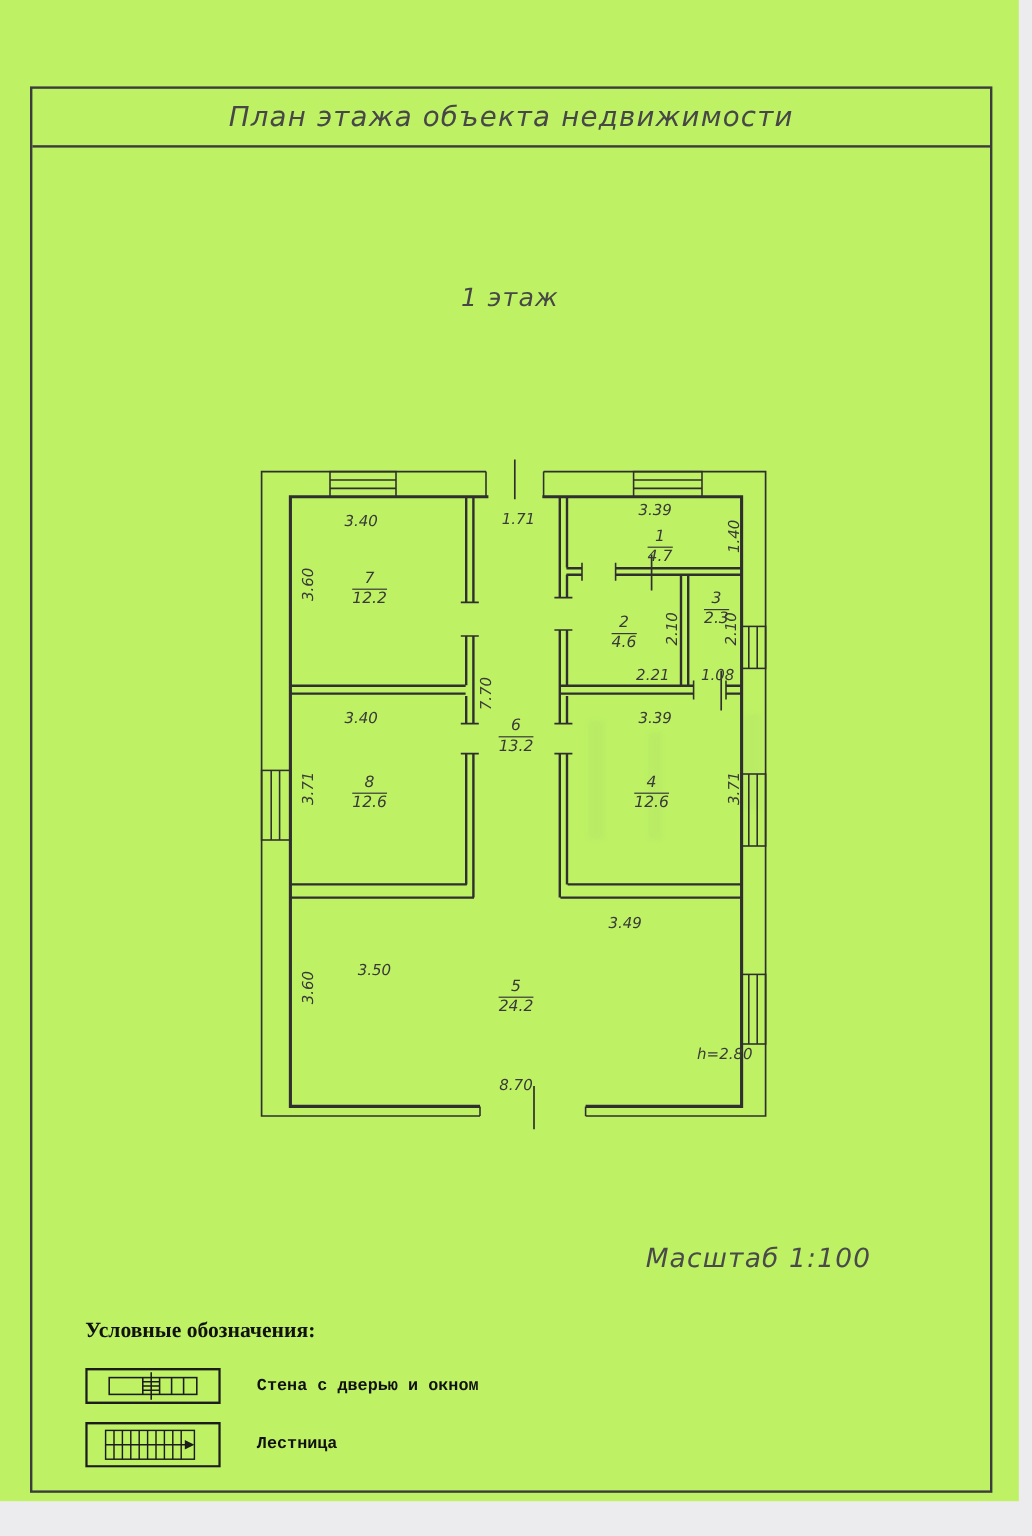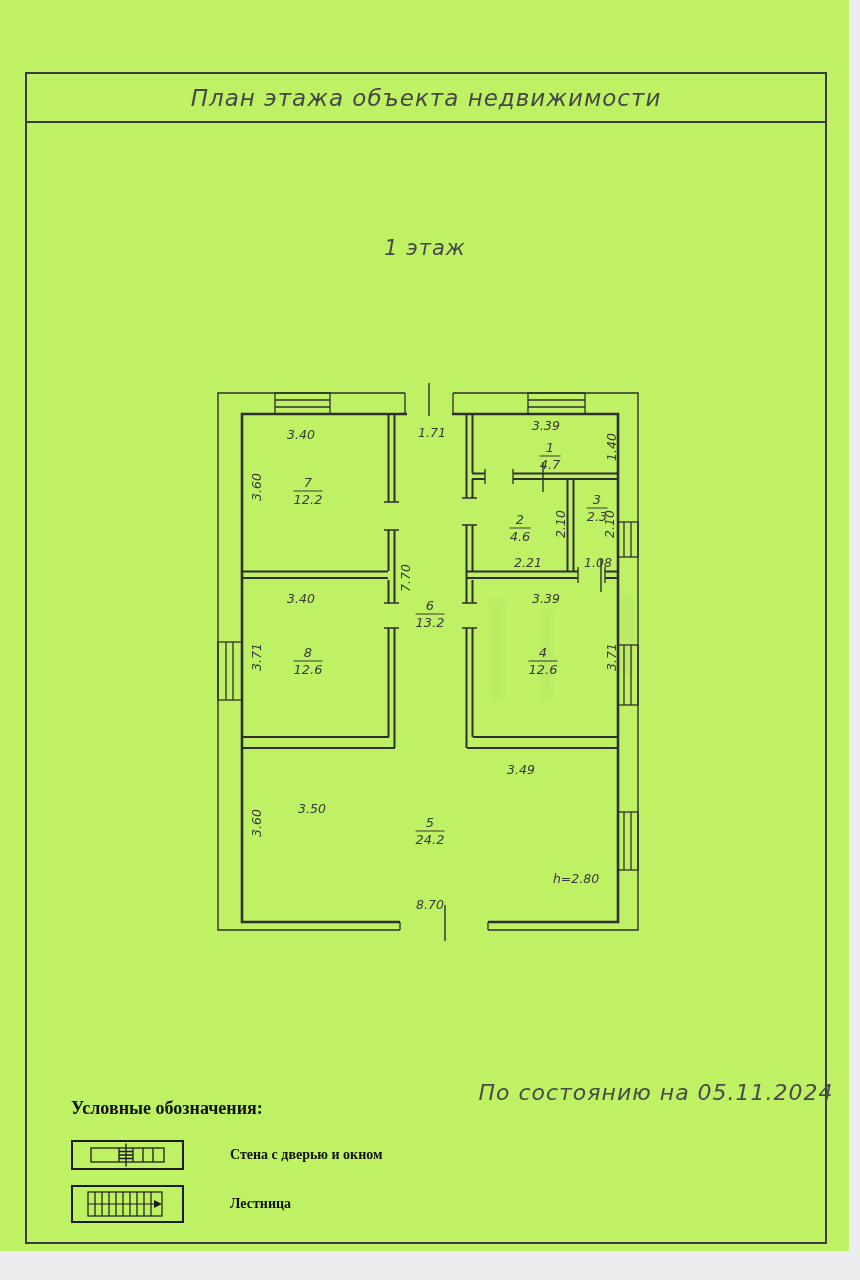--- a/index.html
+++ b/index.html
@@ -25,22 +25,22 @@
         font-style:italic;font-size:13px;color:#3a3a3a;line-height:14px;}
   #plan-labels .room-label .rnum{display:block;border-bottom:1.3px solid #3a3a3a;padding:0 5px 1px;}
   #plan-labels .room-label .rarea{display:block;padding-top:1px;}
   .watermark{position:absolute;left:470px;top:590px;width:190px;height:120px;opacity:.05;
              filter:blur(2px);pointer-events:none;}
   .watermark .wm-bar{position:absolute;background:#6b7885;}
   .legend{position:absolute;left:71px;top:1098px;}
   .legend-header{font-family:"Liberation Serif",serif;font-weight:bold;font-size:18px;color:#111;}
   .legend-row{position:absolute;display:flex;align-items:center;}
   .legend-row .sym{flex:0 0 auto;}
-  .legend-row .lbl{font-family:Liberation Serif, serif;font-weight:bold;font-size:14px;color:#111;
-                   margin-left:46px;white-space:nowrap;}
+  .legend-row .lbl{font-family:Liberation Mono, monospace;font-weight:bold;font-size:14px;color:#111;
+                   margin-left:30px;white-space:nowrap;}
   .row1{left:0px;top:42px;}
   .row2{left:0px;top:87px;text-align:right;}
 </style>
 </head>
 <body>
 
 <div id="stage">
 
   <div class="strip-right"></div>
   <div class="strip-bottom"></div>
@@ -126,32 +126,32 @@
   </svg>
 
   <div id="plan-labels">
       <span class="dim" style="left: 301px; top: 434px;">3.40</span>
       <span class="dim" style="left: 432px; top: 432px;">1.71</span>
       <span class="dim" style="left: 546px; top: 425px;">3.39</span>
       <span class="dim rot" style="left: 611px; top: 447px;">1.40</span>
       <span class="dim rot" style="left: 256px; top: 487px;">3.60</span>
       <span class="dim rot" style="left: 560px; top: 524px;">2.10</span>
       <span class="dim rot" style="left: 609px; top: 524px;">2.10</span>
-      <span class="dim" style="left: 528px; top: 562px; font-style: italic;">2.21</span>
+      <span class="dim" style="left: 544px; top: 562px; font-style: italic;">2.21</span>
       <span class="dim" style="left: 598px; top: 562px;">1.08</span>
       <span class="dim rot" style="left: 405px; top: 578px;">7.70</span>
       <span class="dim" style="left: 301px; top: 598px;">3.40</span>
       <span class="dim" style="left: 546px; top: 598px;">3.39</span>
       <span class="dim rot" style="left: 256px; top: 657px;">3.71</span>
       <span class="dim rot" style="left: 611px; top: 657px;">3.71</span>
       <span class="dim" style="left: 312px; top: 769px; margin-top: 39px;">3.50</span>
       <span class="dim" style="left: 521px; top: 769px;">3.49</span>
       <span class="dim rot" style="left: 256px; top: 823px;">3.60</span>
       <span class="dim" style="left: 430px; top: 904px;">8.70</span>
-      <span class="dim" style="left: 576px; top: 878px;">h=2.80</span>
+      <span class="dim" style="left: 604px; top: 878px;">h=2.80</span>
       <div class="room-label" style="left: 550px; top: 456px;">
         <span class="rnum">1</span>
         <span class="rarea">4.7</span>
       </div>
       <div class="room-label" style="left: 520px; top: 528px;">
         <span class="rnum">2</span>
         <span class="rarea">4.6</span>
       </div>
       <div class="room-label" style="left: 597px; top: 508px;">
         <span class="rnum">3</span>
@@ -172,21 +172,21 @@
       <div class="room-label" style="left: 308px; top: 491px;">
         <span class="rnum">7</span>
         <span class="rarea">12.2</span>
       </div>
       <div class="room-label" style="left: 308px; top: 661px;">
         <span class="rnum">8</span>
         <span class="rarea">12.6</span>
       </div>
     </div>
 
-  <div class="date-label">По состоянию на 05.11.2024</div>
+  <div class="scale-label">Масштаб 1:100</div>
 
   <div class="legend">
     <div class="legend-header">Условные обозначения:</div>
 
     <div class="legend-row row1">
       <svg class="sym" width="113" height="30" viewBox="0 0 113 30">
         <rect x="1" y="1" width="111" height="28" fill="none" stroke="#1c1c1c" stroke-width="2"></rect>
         <g fill="none" stroke="#1c1c1c" stroke-width="1.3">
           <rect x="20" y="8" width="73" height="14"></rect>
           <path d="M48,8 V22 M62,8 V22 M72,8 V22 M82,8 V22"></path>

